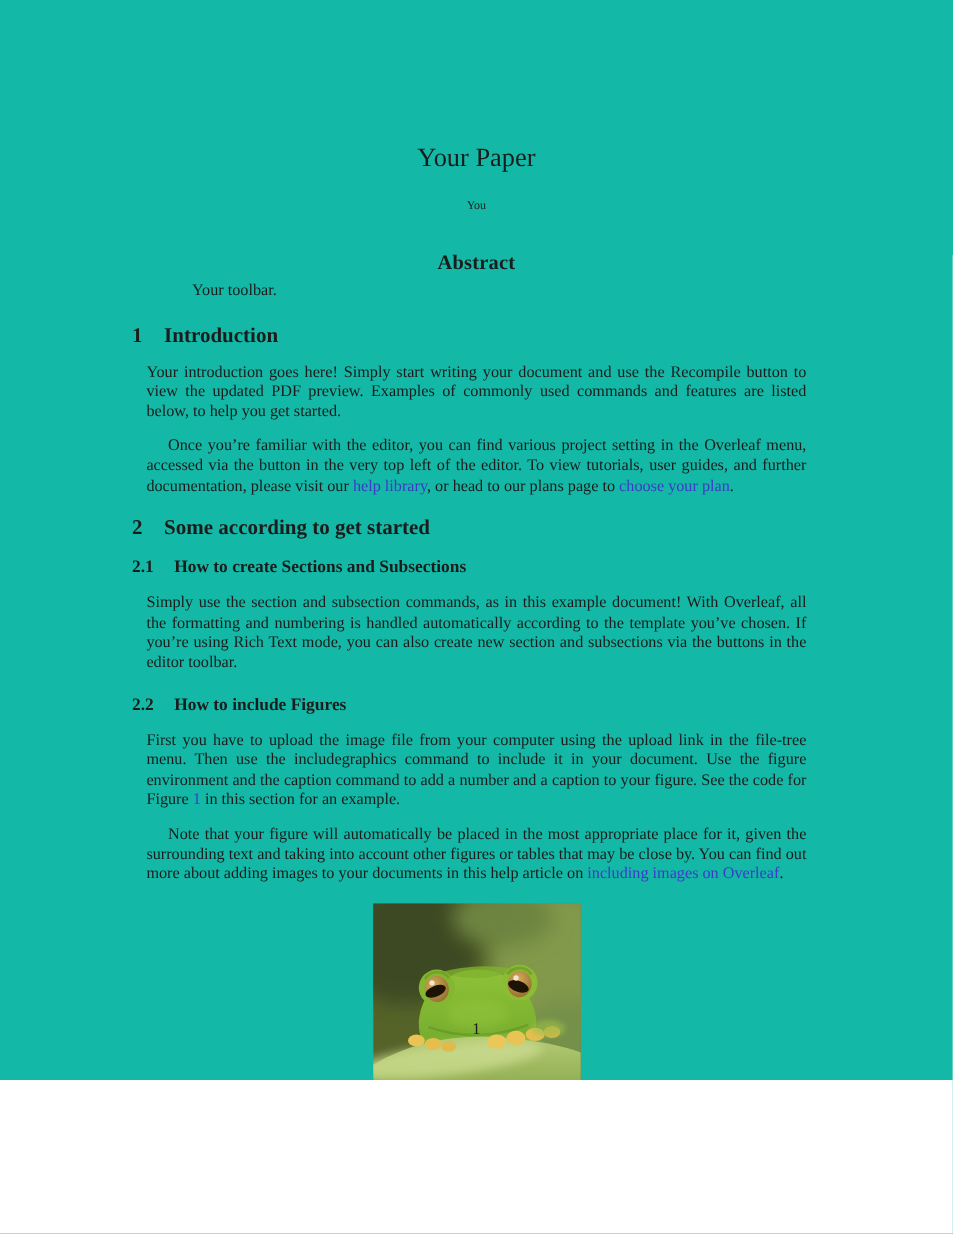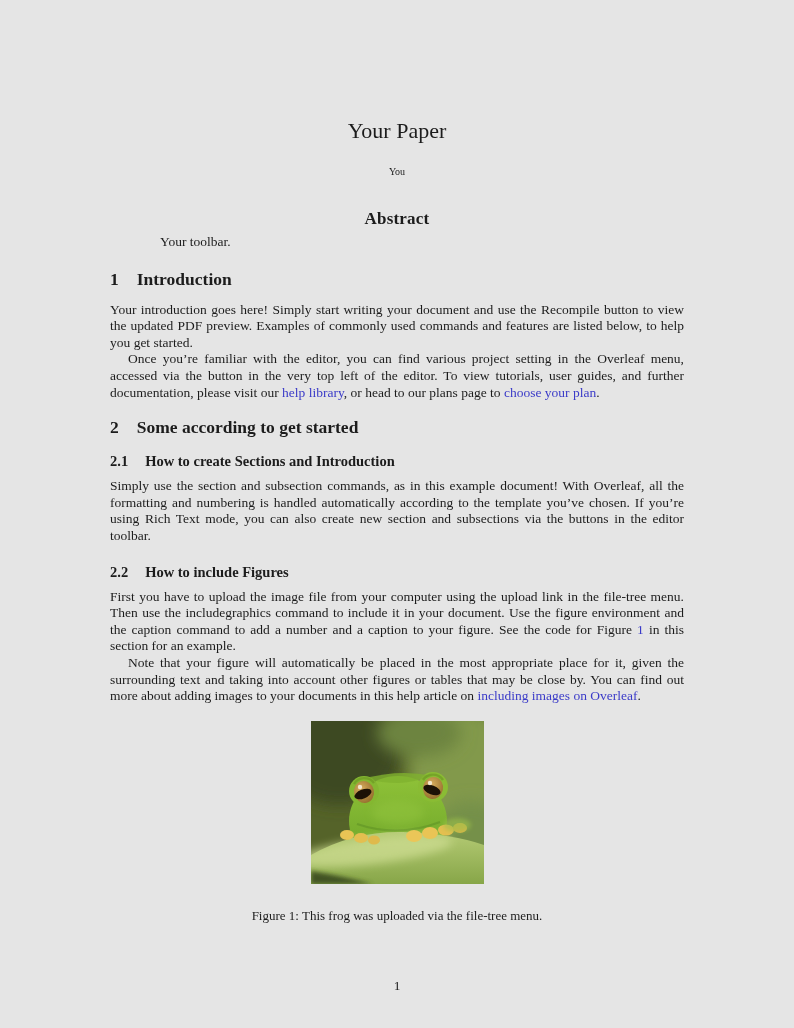--- a/index.html
+++ b/index.html
@@ -1,19 +1,19 @@
 <!DOCTYPE html>
 <html><head>
 <meta charset="utf-8">
 <style>
   html, body { margin: 0; padding: 0; background: #ffffff; }
   .page {
-    width: 794px; height: 1028px;
+    width: 794px; height: 900px;
     position: relative;
-    background: #e5e5e5;
+    background: #14b8a6;
     font-family: "Liberation Serif", serif;
     color: #1c1c1c;
     box-sizing: border-box;
     padding: 118px 110px 0 110px;
     overflow: hidden;
   }
   .title   { font-size: 22px; font-weight: 400; text-align: center; margin: 0; }
   .author  { font-size: 10px; text-align: center; margin-top: 22px; }
   .date    { font-size: 15px; text-align: center; margin-top: 13px; }
   .abs-head { font-size: 17px; font-weight: 700; text-align: center; margin-top: 32px; letter-spacing: 0.2px; }
@@ -25,21 +25,21 @@
   h2.sec .num { display: inline-block; margin-right: 18px; }
   h2.sec2 { margin-top: 16px; }
   h3.subsec {
     font-size: 14.5px; font-weight: 700; line-height: 18px;
     margin: 14px 0 8px 0;
   }
   h3.subsec .num { display: inline-block; margin-right: 17px; }
   h3.sub22 { margin-top: 18px; }
   p.body {
     font-size: 13.5px; line-height: 16.6px;
-    text-align: justify; margin: 0;
+    text-align: justify; margin: 12px;
   }
   p.first { margin-top: 12px; }
   p.indent { text-indent: 18px; }
   a.lnk { color: #3b3bc8; text-decoration: none; cursor: pointer; }
   .figure-block { margin: 16px auto 0 auto; width: 173px; }
   .figure-block svg { display: block; }
   .caption { font-size: 13px; text-align: center; margin-top: 24px; }
   .pageno {
     position: absolute; bottom: 34px; left: 0; right: 0;
     text-align: center; font-size: 13.5px;
@@ -59,21 +59,21 @@
   </div>
 
   <h2 class="sec"><span class="num">1</span><span>Introduction</span></h2>
 
   <p class="body first">Your introduction goes here! Simply start writing your document and use the Recompile button to view the updated PDF preview. Examples of commonly used commands and features are listed below, to help you get started.</p>
 
   <p class="body indent"><span>Once you’re familiar with the editor, you can find various project setting in the Overleaf menu, accessed via the button in the very top left of the editor. To view tutorials, user guides, and further documentation, please visit our </span><a class="lnk">help library</a><span>, or head to our plans page to </span><a class="lnk">choose your plan</a><span>.</span></p>
 
   <h2 class="sec sec2"><span class="num">2</span><span>Some according to get started</span></h2>
 
-  <h3 class="subsec"><span class="num">2.1</span><span>How to create Sections and Introduction</span></h3>
+  <h3 class="subsec"><span class="num">2.1</span><span>How to create Sections and Subsections</span></h3>
 
   <p class="body">Simply use the section and subsection commands, as in this example document! With Overleaf, all the formatting and numbering is handled automatically according to the template you’ve chosen. If you’re using Rich Text mode, you can also create new section and subsections via the buttons in the editor toolbar.</p>
 
   <h3 class="subsec sub22"><span class="num">2.2</span><span>How to include Figures</span></h3>
 
   <p class="body"><span>First you have to upload the image file from your computer using the upload link in the file-tree menu. Then use the includegraphics command to include it in your document. Use the figure environment and the caption command to add a number and a caption to your figure. See the code for Figure </span><a class="lnk">1</a><span> in this section for an example.</span></p>
 
   <p class="body indent"><span>Note that your figure will automatically be placed in the most appropriate place for it, given the surrounding text and taking into account other figures or tables that may be close by. You can find out more about adding images to your documents in this help article on </span><a class="lnk">including images on Overleaf</a><span>.</span></p>
 
   <div class="figure-block">

